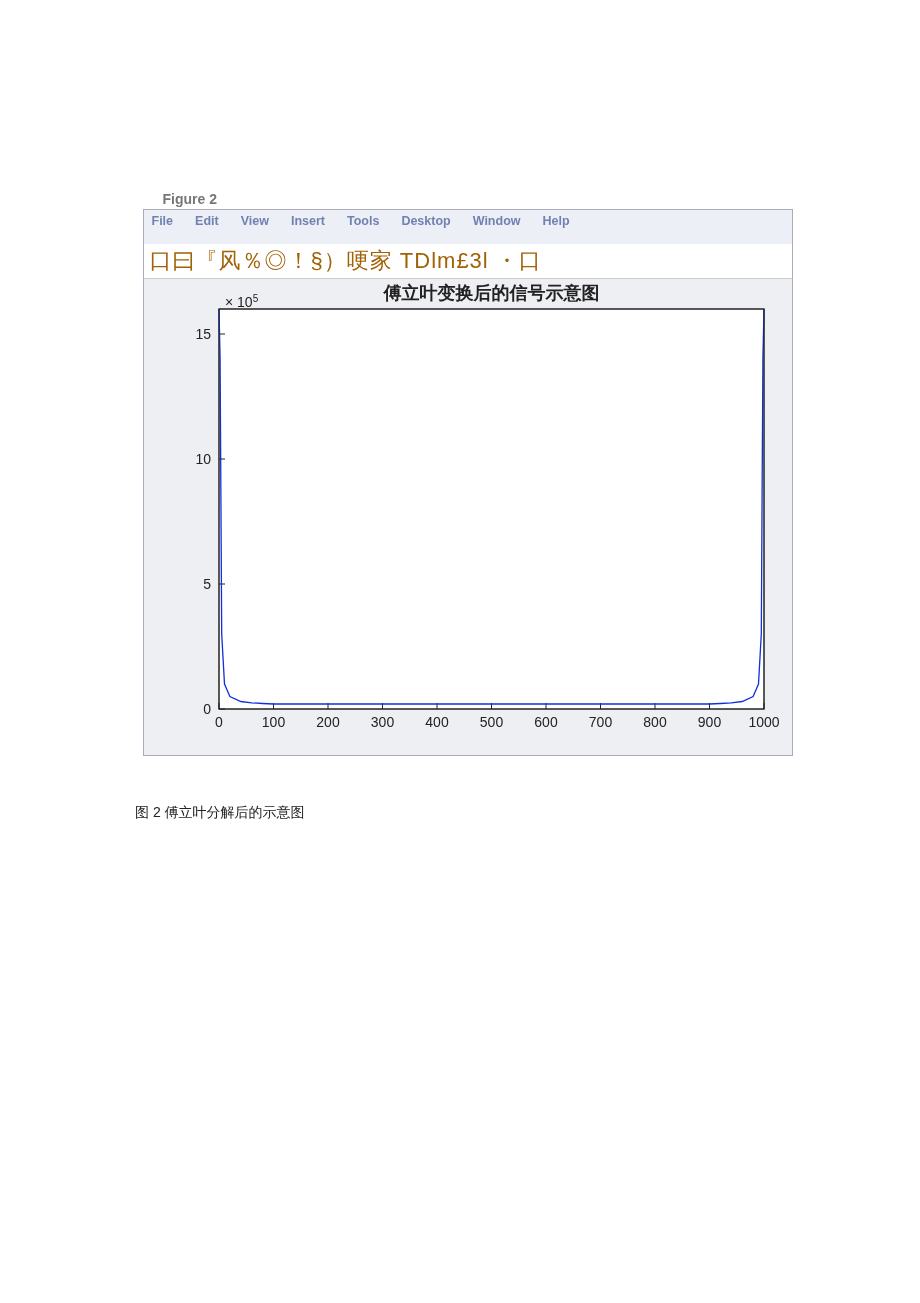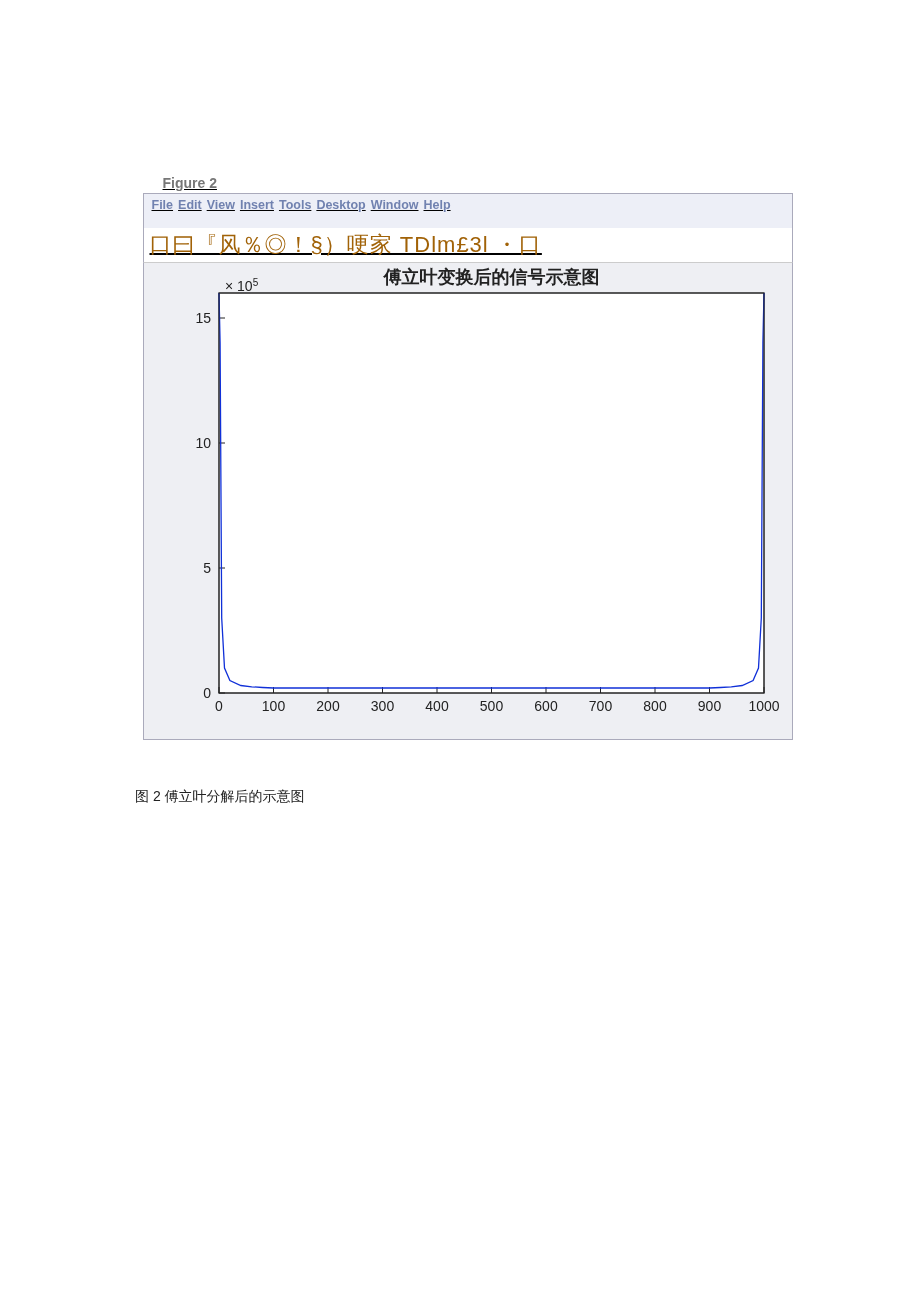--- a/index.html
+++ b/index.html
@@ -7,41 +7,40 @@
     padding: 0;
     background: #ffffff;
     width: 920px;
     font-family: "Microsoft YaHei", Arial, sans-serif;
   }
   .page-wrap {
     padding: 175px 120px 40px 135px;
   }
   .fig-window {
     width: 650px;
-    margin: 0 auto;
-    text-decoration: underline;
+    margin: 16px auto;
   }
   .fig-title {
     font-family: Arial, sans-serif;
     font-size: 14px;
     font-weight: bold;
     color: #777;
     padding: 0 0 2px 20px;
   }
   .menubar {
     background: #edeff7;
     border: 1px solid #aab;
     border-bottom: none;
     padding: 4px 8px;
     font-family: Arial, sans-serif;
     font-size: 12.5px;
     font-weight: bold;
     color: #7182b0;
     display: flex;
-    gap: 5px;
+    gap: 22px;
   }
   .menubar span { cursor: default; }
   .thinbar {
     background: #edeff7;
     border-left: 1px solid #aab;
     border-right: 1px solid #aab;
     height: 12px;
   }
   .toolbar {
     background: #ffffff;

